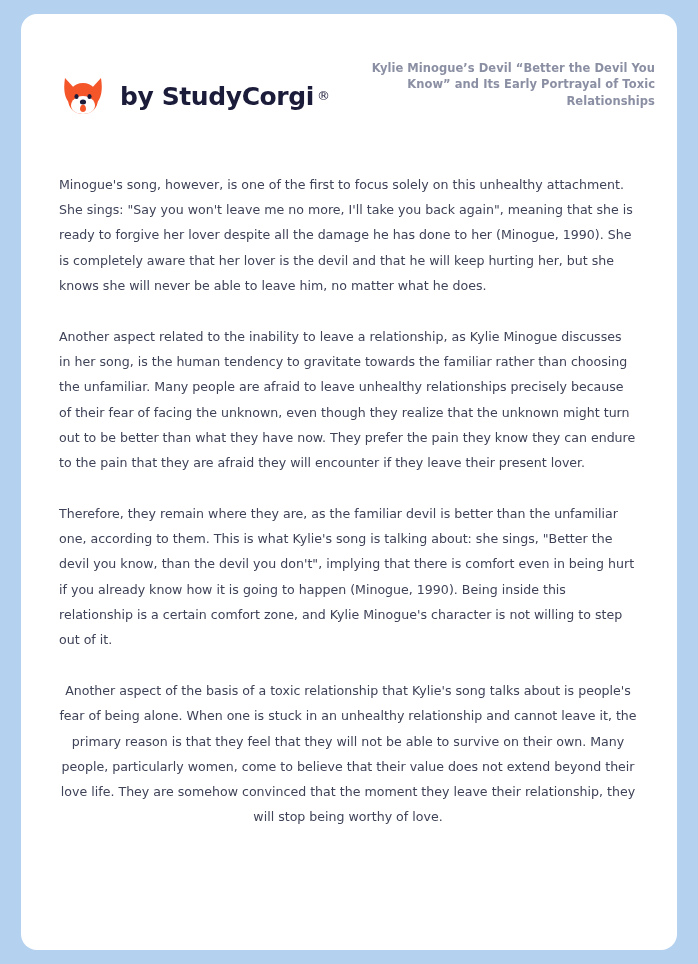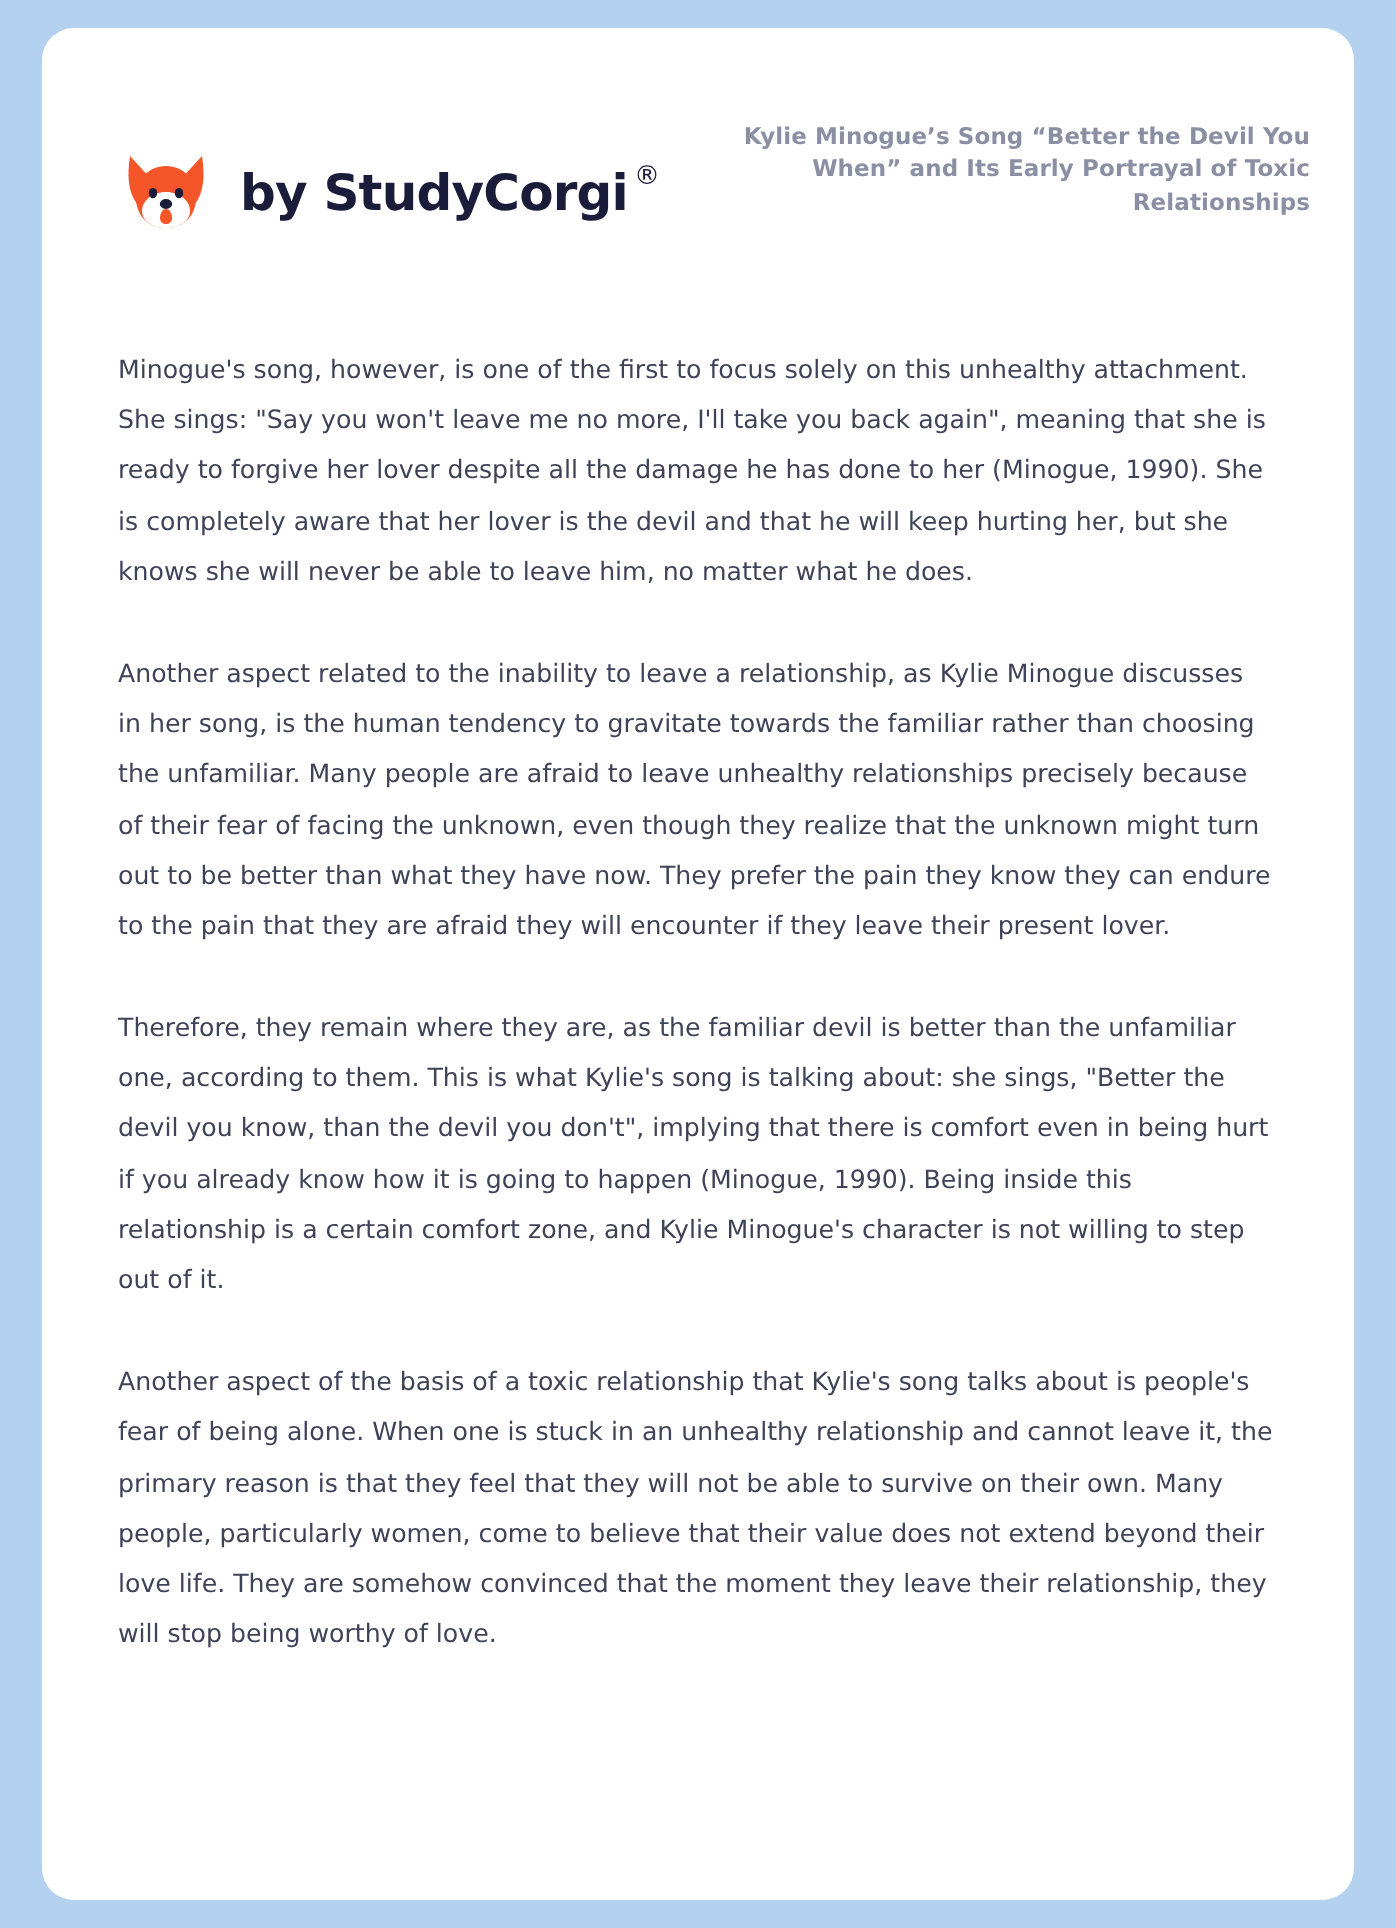--- a/index.html
+++ b/index.html
@@ -38,21 +38,21 @@
     padding-top: 14px;
   }
   .brand-logo {
     width: 48px;
     height: 48px;
     flex: 0 0 auto;
     display: block;
   }
   .brand-wordmark {
     display: flex;
-    align-items: flex-start;
+    align-items: center;
     margin-left: 13px;
     color: #1b1b3a;
     font-family: "DejaVu Sans", sans-serif;
     font-size: 25px;
     font-weight: bold;
     letter-spacing: -0.4px;
     white-space: nowrap;
     line-height: 1;
   }
   .brand-reg {
@@ -95,20 +95,21 @@
   .doc-paragraph {
     color: #3f4358;
     font-family: "DejaVu Sans", sans-serif;
     font-size: 12.6px;
     line-height: 2.0;
     margin: 0 0 26px 0;
     text-align: left;
   }
   .doc-paragraph:last-child {
     margin-bottom: 0;
+    text-align: center;
   }
 </style>
 </head>
 <body>
 
 <div class="page-card">
 
   <div class="doc-header">
 
     <div class="brand">
@@ -124,21 +125,21 @@
           <path d="M24 32.5 C22 32.5, 21 35, 21 37 C21 39, 22.5 40, 24 40 C25.5 40, 27 39, 27 37 C27 35, 26 32.5, 24 32.5 Z" fill="#f4562a"></path>
         </svg>
       </span>
       <span class="brand-wordmark">
         <span>by StudyCorgi</span>
         <span class="brand-reg">®</span>
       </span>
     </div>
 
     <div class="header-meta">
-      <p class="doc-title">Kylie Minogue’s Song “Better the Devil You When” and Its Early Portrayal of Toxic Relationships</p>
+      <p class="doc-title">Kylie Minogue’s Devil “Better the Devil You Know” and Its Early Portrayal of Toxic Relationships</p>
     </div>
 
   </div>
 
   <div class="doc-body">
     <p class="doc-paragraph">Minogue's song, however, is one of the first to focus solely on this unhealthy attachment. She sings: "Say you won't leave me no more, I'll take you back again", meaning that she is ready to forgive her lover despite all the damage he has done to her (Minogue, 1990). She is completely aware that her lover is the devil and that he will keep hurting her, but she knows she will never be able to leave him, no matter what he does.</p>
     <p class="doc-paragraph">Another aspect related to the inability to leave a relationship, as Kylie Minogue discusses in her song, is the human tendency to gravitate towards the familiar rather than choosing the unfamiliar. Many people are afraid to leave unhealthy relationships precisely because of their fear of facing the unknown, even though they realize that the unknown might turn out to be better than what they have now. They prefer the pain they know they can endure to the pain that they are afraid they will encounter if they leave their present lover.</p>
     <p class="doc-paragraph">Therefore, they remain where they are, as the familiar devil is better than the unfamiliar one, according to them. This is what Kylie's song is talking about: she sings, "Better the devil you know, than the devil you don't", implying that there is comfort even in being hurt if you already know how it is going to happen (Minogue, 1990). Being inside this relationship is a certain comfort zone, and Kylie Minogue's character is not willing to step out of it.</p>
     <p class="doc-paragraph">Another aspect of the basis of a toxic relationship that Kylie's song talks about is people's fear of being alone. When one is stuck in an unhealthy relationship and cannot leave it, the primary reason is that they feel that they will not be able to survive on their own. Many people, particularly women, come to believe that their value does not extend beyond their love life. They are somehow convinced that the moment they leave their relationship, they will stop being worthy of love.</p>
   </div>

